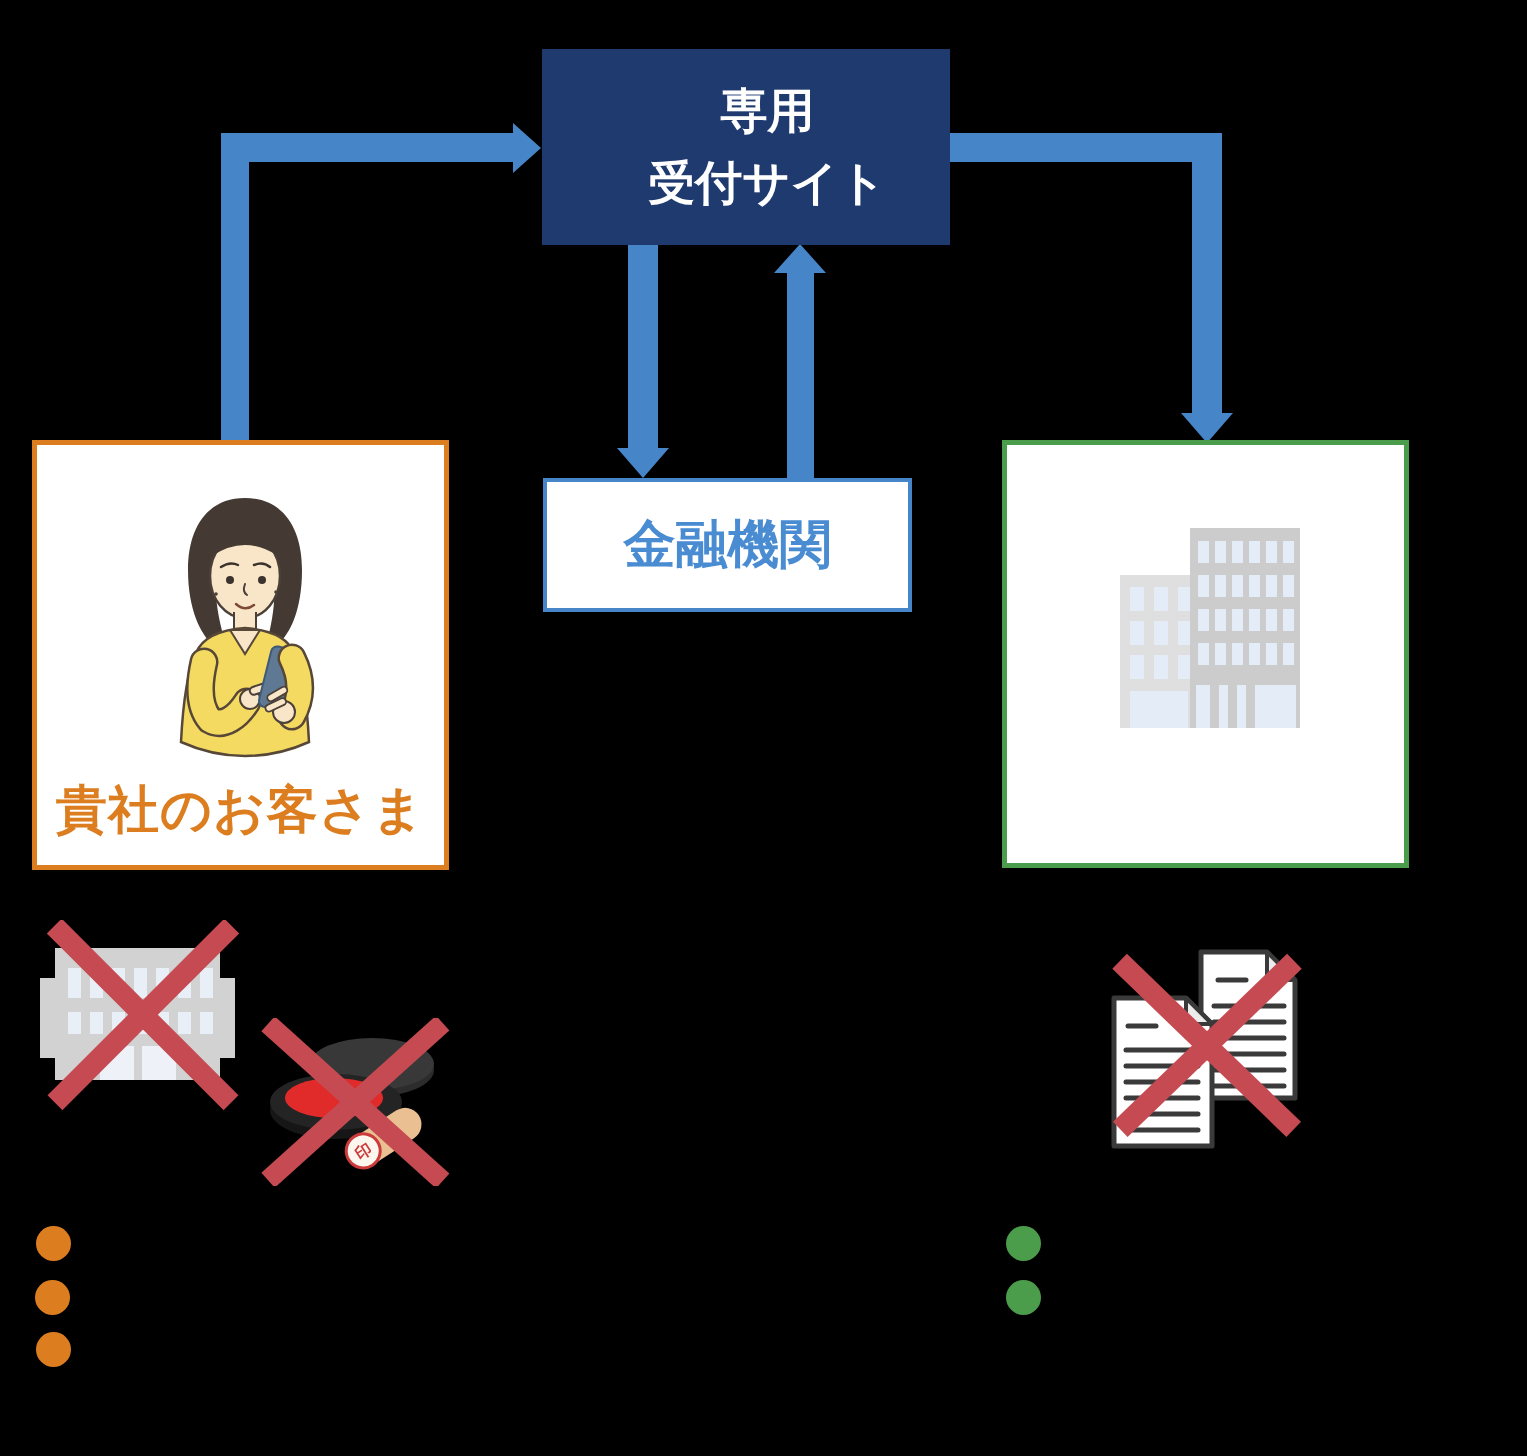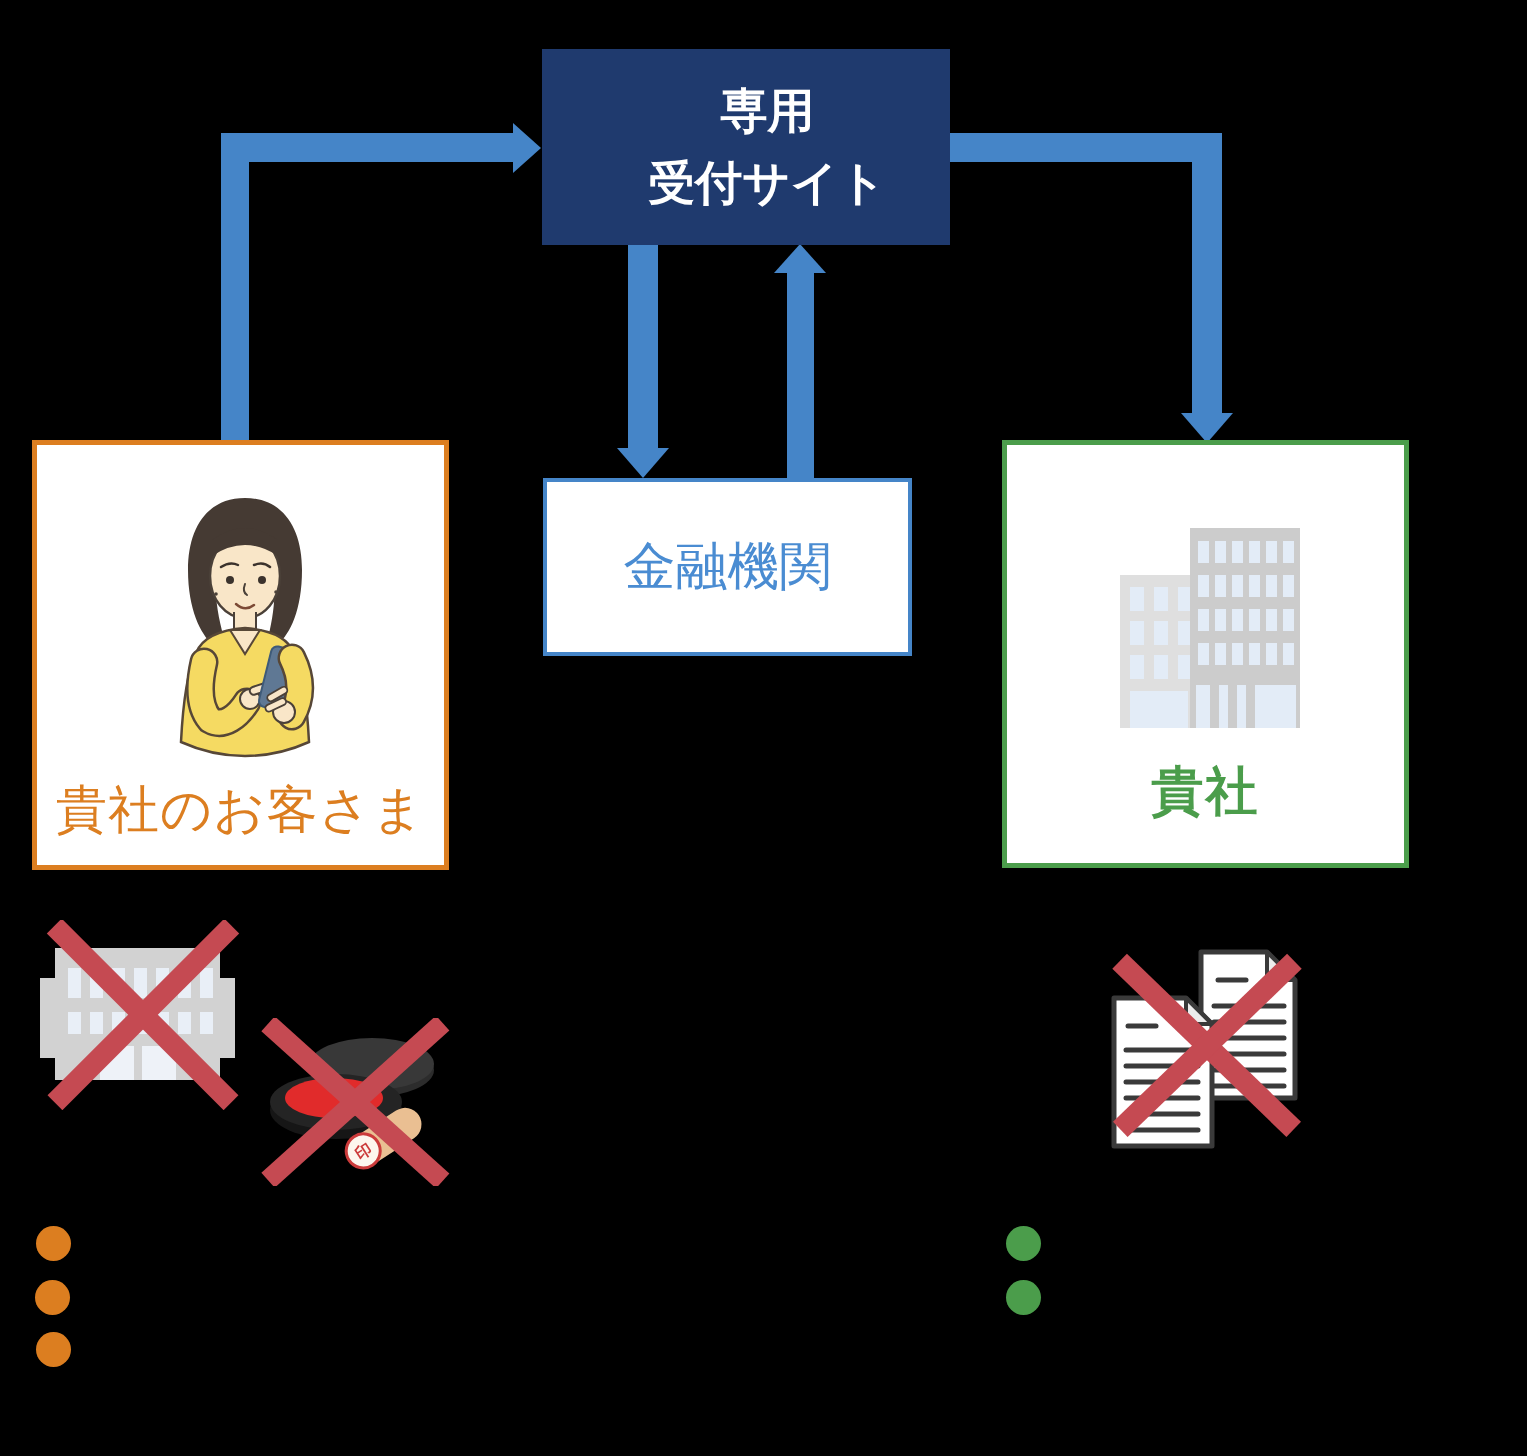--- a/index.html
+++ b/index.html
@@ -22,36 +22,36 @@
   .head-right{border-top:25px solid transparent;border-bottom:25px solid transparent;border-left:28px solid var(--arrow-blue);}
   .head-down{border-left:26px solid transparent;border-right:26px solid transparent;border-top:30px solid var(--arrow-blue);}
   .head-up{border-left:26px solid transparent;border-right:26px solid transparent;border-bottom:29px solid var(--arrow-blue);}
   
   .top-box{
     left:542px;top:49px;width:365px;height:196px;background:var(--navy);
     color:#fff;display:flex;flex-direction:column;align-items:center;justify-content:center;
     font-size:47px;font-weight:600;line-height:72px;text-align:center;padding-left:43px;
   }
   .fin-box{
-    left:543px;top:478px;width:369px;height:178px;background:#fff;
+    left:543px;top:478px;width:369px;height:134px;background:#fff;
     border:4px solid var(--arrow-blue);box-sizing:border-box;
     display:flex;align-items:center;justify-content:center;
-    color:var(--blue-text);font-size:52px;font-weight:400;
+    color:var(--blue-text);font-size:52px;font-weight:700;
   }
   .customer-box{
     left:32px;top:440px;width:417px;height:430px;background:#fff;
     border:5px solid var(--orange);box-sizing:border-box;
   }
   .company-box{
     left:1002px;top:440px;width:407px;height:428px;background:#fff;
     border:5px solid var(--green);box-sizing:border-box;
   }
   .customer-label{
     position:absolute;left:0;right:0;bottom:20px;text-align:center;
-    color:var(--orange);font-size:51px;font-weight:400;letter-spacing:1px;
+    color:var(--orange);font-size:51px;font-weight:700;letter-spacing:1px;
   }
   .company-label{
     position:absolute;left:0;right:0;bottom:36px;text-align:center;
     color:var(--green);font-size:52px;font-weight:700;letter-spacing:2px;
   }
   .dot{position:absolute;width:35px;height:35px;border-radius:50%;}
   .dot-orange{background:var(--orange);}
   .dot-green{background:var(--green);}
   svg{display:block;}
 </style>
@@ -163,21 +163,20 @@
           <rect x="130" y="130" width="11" height="22"></rect>
           <rect x="147" y="130" width="11" height="22"></rect>
           <rect x="164" y="130" width="11" height="22"></rect>
           <rect x="181" y="130" width="11" height="22"></rect>
         <rect x="94" y="172" width="100" height="43"></rect>
       </g>
       <rect x="108" y="172" width="9" height="43" fill="#cccccc"></rect>
       <rect x="126" y="172" width="9" height="43" fill="#cccccc"></rect>
       <rect x="144" y="172" width="9" height="43" fill="#cccccc"></rect>
     </svg>
-    <div class="company-label">貴社</div>
   </div>
 
   <svg class="abs" width="215" height="190" viewBox="0 0 215 190" style="left:30px;top:920px;">
     <rect x="25" y="28" width="165" height="132" fill="#d2d2d2"></rect>
     <rect x="10" y="58" width="15" height="80" fill="#d2d2d2"></rect>
     <rect x="190" y="58" width="15" height="80" fill="#d2d2d2"></rect>
     <g fill="#e9eff7">
       <rect x="38" y="48" width="13" height="30"></rect>
         <rect x="60" y="48" width="13" height="30"></rect>
         <rect x="82" y="48" width="13" height="30"></rect>

